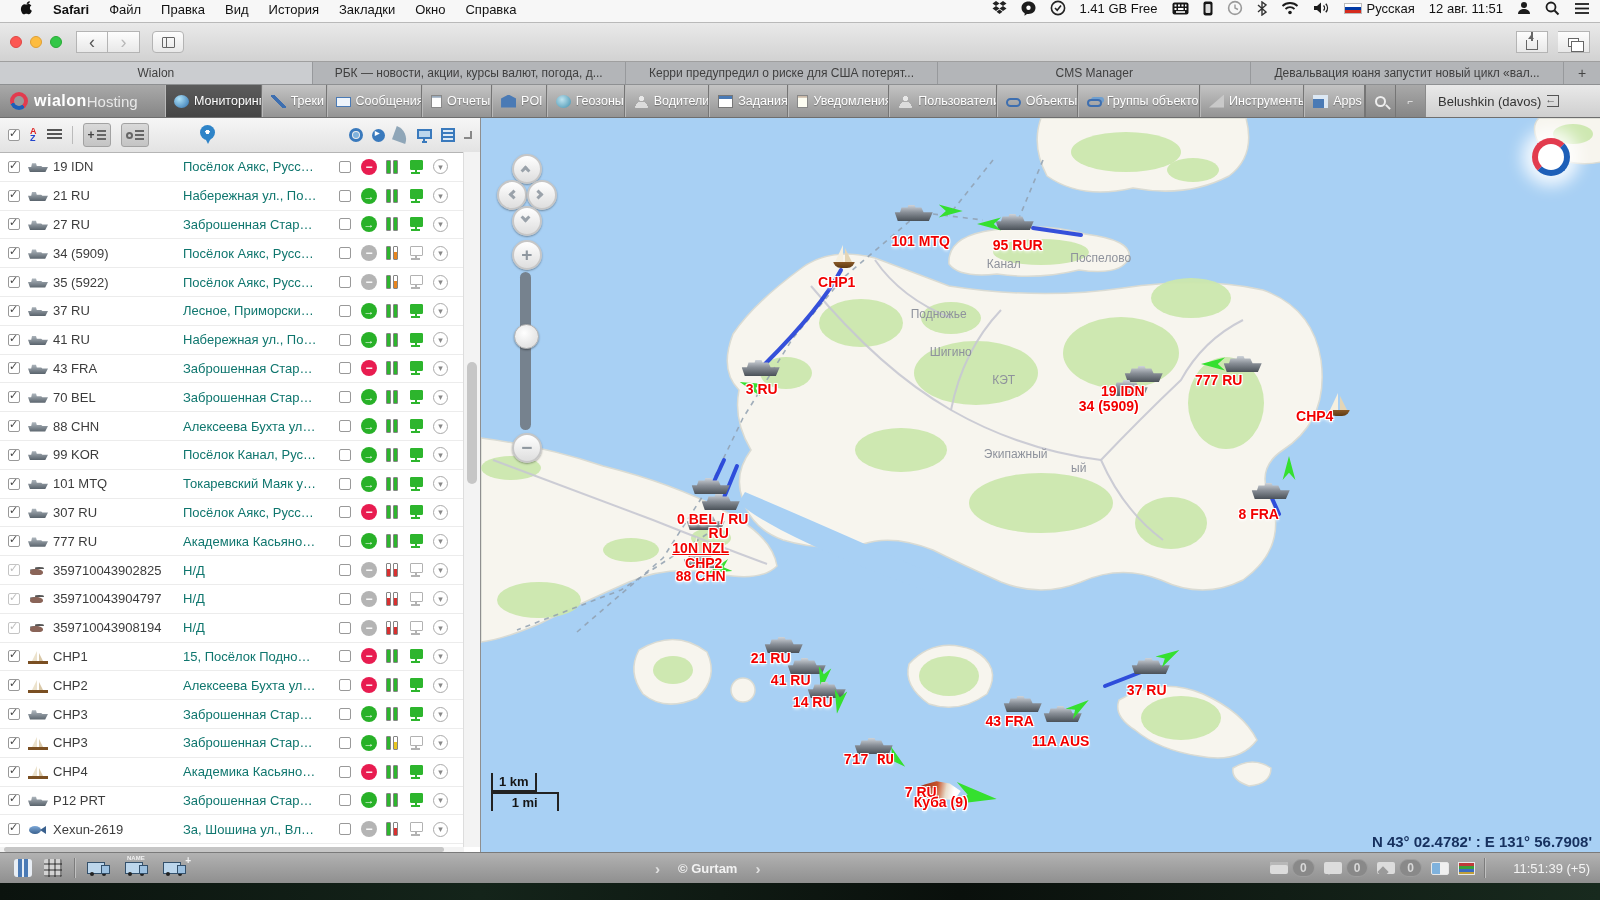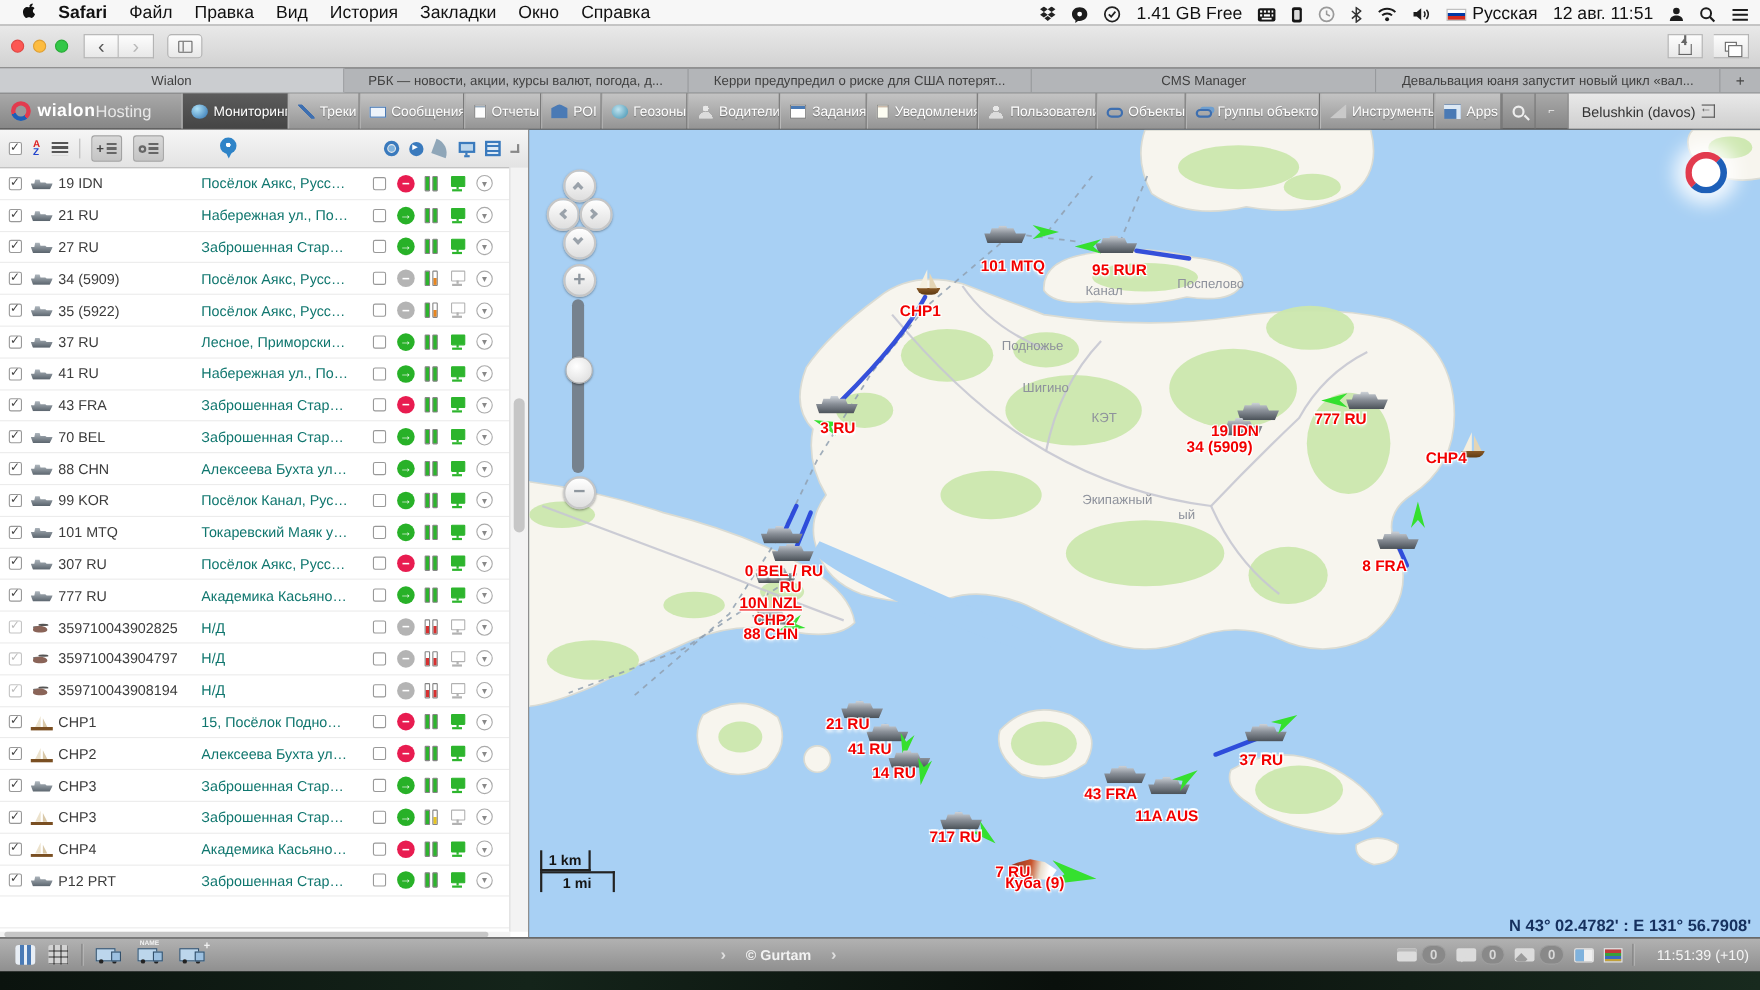--- a/index.html
+++ b/index.html
@@ -1,20 +1,20 @@
 <!DOCTYPE html>
 <html><head>
 <meta charset="utf-8">
 <style>
   html,body{margin:0;padding:0;width:1600px;height:900px;overflow:hidden;
     font-family:"Liberation Sans",sans-serif;-webkit-font-smoothing:antialiased;background:#000;}
   i,b,span{box-sizing:border-box}
   
-  #menubar{height:22px;background:#f7f7f7;border-bottom:1px solid #b9b9b9;display:flex;align-items:flex-end;
-    font-size:16px;color:#111;padding:0 10px;justify-content:space-between}
+  #menubar{height:22px;background:#f7f7f7;border-bottom:1px solid #b9b9b9;display:flex;align-items:flex-start;
+    font-size:13px;color:#111;padding:0 10px;justify-content:space-between}
   #menubar .left,#menubar .right{display:flex;align-items:center;gap:0}
   #menubar .menu{padding:0 10px;white-space:nowrap}
   #menubar .menu.appname{font-weight:bold}
   #menubar .right>*{margin-left:14px;display:flex;align-items:center;white-space:nowrap}
   .flag-ru{width:18px;height:11px;border:1px solid #bbb;background:linear-gradient(#fff 33%,#0039a6 33% 66%,#d52b1e 66%)}
   .mini-ic{display:inline-block}
   
   #toolbar{height:38px;background:linear-gradient(#e9e9e9,#d2d2d2);border-bottom:1px solid #9f9f9f;
     display:flex;align-items:center;padding:0 10px;position:relative}
   .traffic{display:flex;gap:8px;margin-right:14px}
@@ -837,20 +837,34 @@
           <span class="uaddr">Заброшенная Стар…</span>
           <span class="cb cb2"></span>
           <span class="motion"></span>
           <span class="bars">
             <i></i>
             <i></i>
           </span>
           <span class="conn"></span>
           <span class="dd"></span>
         </div>
+        <div class="row i-fish m-idle b-gr c-off">
+          <span class="cb cb1"></span>
+          <span class="uicon"></span>
+          <span class="uname">Xexun-2619</span>
+          <span class="uaddr">За, Шошина ул., Вл…</span>
+          <span class="cb cb2"></span>
+          <span class="motion"></span>
+          <span class="bars">
+            <i></i>
+            <i></i>
+          </span>
+          <span class="conn"></span>
+          <span class="dd"></span>
+        </div>
         <div class="row i-capsule m-idle b-gr c-off">
           
           
           
           
           
           
           
           
           
@@ -978,21 +992,21 @@
       <span class="mlabel" style="left: 223px; top: 445px; transform: translate(-50%, -50%);"><span>CHP2</span></span>
       <span class="mlabel" style="left: 220px; top: 458px; transform: translate(-50%, -50%);"><span>88 CHN</span></span>
       <span class="mlabel" style="left: 642px; top: 273px; transform: translate(-50%, -50%);"><span>19 IDN</span></span>
       <span class="mlabel" style="left: 628px; top: 288px; transform: translate(-50%, -50%);"><span>34 (5909)</span></span>
       <span class="mlabel" style="left: 738px; top: 262px; transform: translate(-50%, -50%);"><span>777 RU</span></span>
       <span class="mlabel" style="left: 834px; top: 298px; transform: translate(-50%, -50%);"><span>CHP4</span></span>
       <span class="mlabel" style="left: 778px; top: 396px; transform: translate(-50%, -50%);"><span>8 FRA</span></span>
       <span class="mlabel" style="left: 290px; top: 540px; transform: translate(-50%, -50%);"><span>21 RU</span></span>
       <span class="mlabel" style="left: 310px; top: 562px; transform: translate(-50%, -50%);"><span>41 RU</span></span>
       <span class="mlabel" style="left: 332px; top: 584px; transform: translate(-50%, -50%);"><span>14 RU</span></span>
-      <span class="mlabel" style="left: 388px; top: 642px; transform: translate(-50%, -50%);"><span>717 RU</span></span>
+      <span class="mlabel" style="left: 388px; top: 642px; transform: translate(-50%, -50%); font-family: Liberation Mono, monospace;"><span>717 RU</span></span>
       <span class="mlabel" style="left: 529px; top: 603px; transform: translate(-50%, -50%);"><span>43 FRA</span></span>
       <span class="mlabel" style="left: 580px; top: 623px; transform: translate(-50%, -50%);"><span>11A AUS</span></span>
       <span class="mlabel" style="left: 666px; top: 572px; transform: translate(-50%, -50%);"><span>37 RU</span></span>
       <span class="mlabel" style="left: 440px; top: 674px; transform: translate(-50%, -50%);"><span>7 RU</span></span>
       <span class="mlabel" style="left: 460px; top: 684px; transform: translate(-50%, -50%);"><span>Куба (9)</span></span>
 
     <div class="panb p-up" style="left:31px;top:36px">
         <i></i>
       </div>
     <div class="panb p-left" style="left:16px;top:62px">
@@ -1049,16 +1063,16 @@
         <span class="sb-ic chat-ic"></span>
         <span class="badge">0</span>
       </span>
       <span style="display:flex;align-items:center;gap:4px" class="">
         <span class="sb-ic photo-ic"></span>
         <span class="badge">0</span>
       </span>
     <span class="sb-ic book-ic"></span>
     <span class="sb-ic legend-ic"></span>
     <span class="sb-sep"></span>
-    <span id="sb-time">11:51:39 (+10)</span>
+    <span id="sb-time">11:51:39 (+5)</span>
   </div>
 </div>
 <div id="strip"></div>
 
 </body></html>

